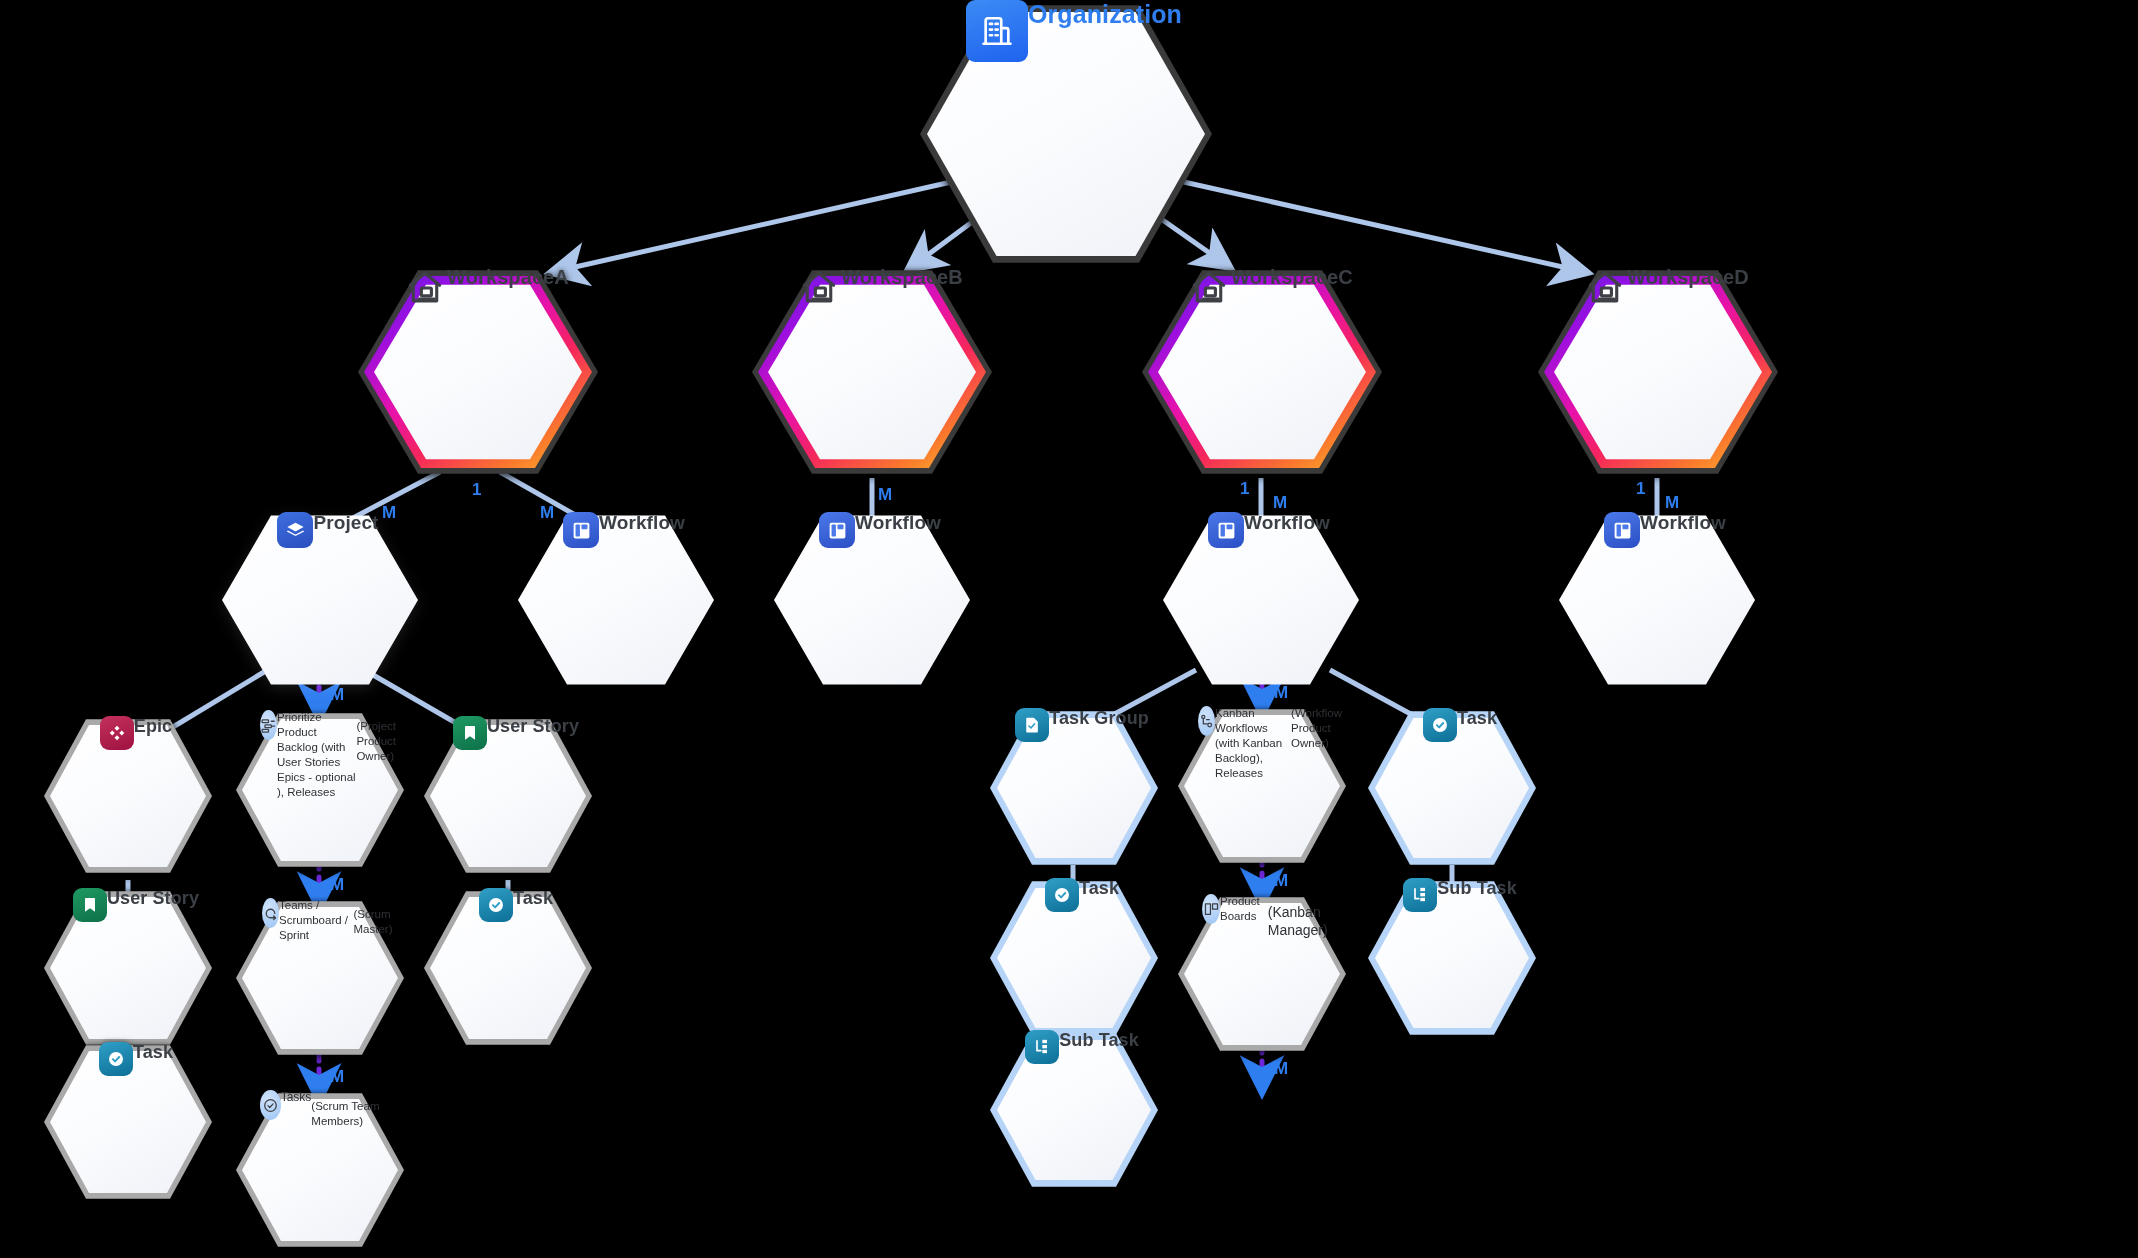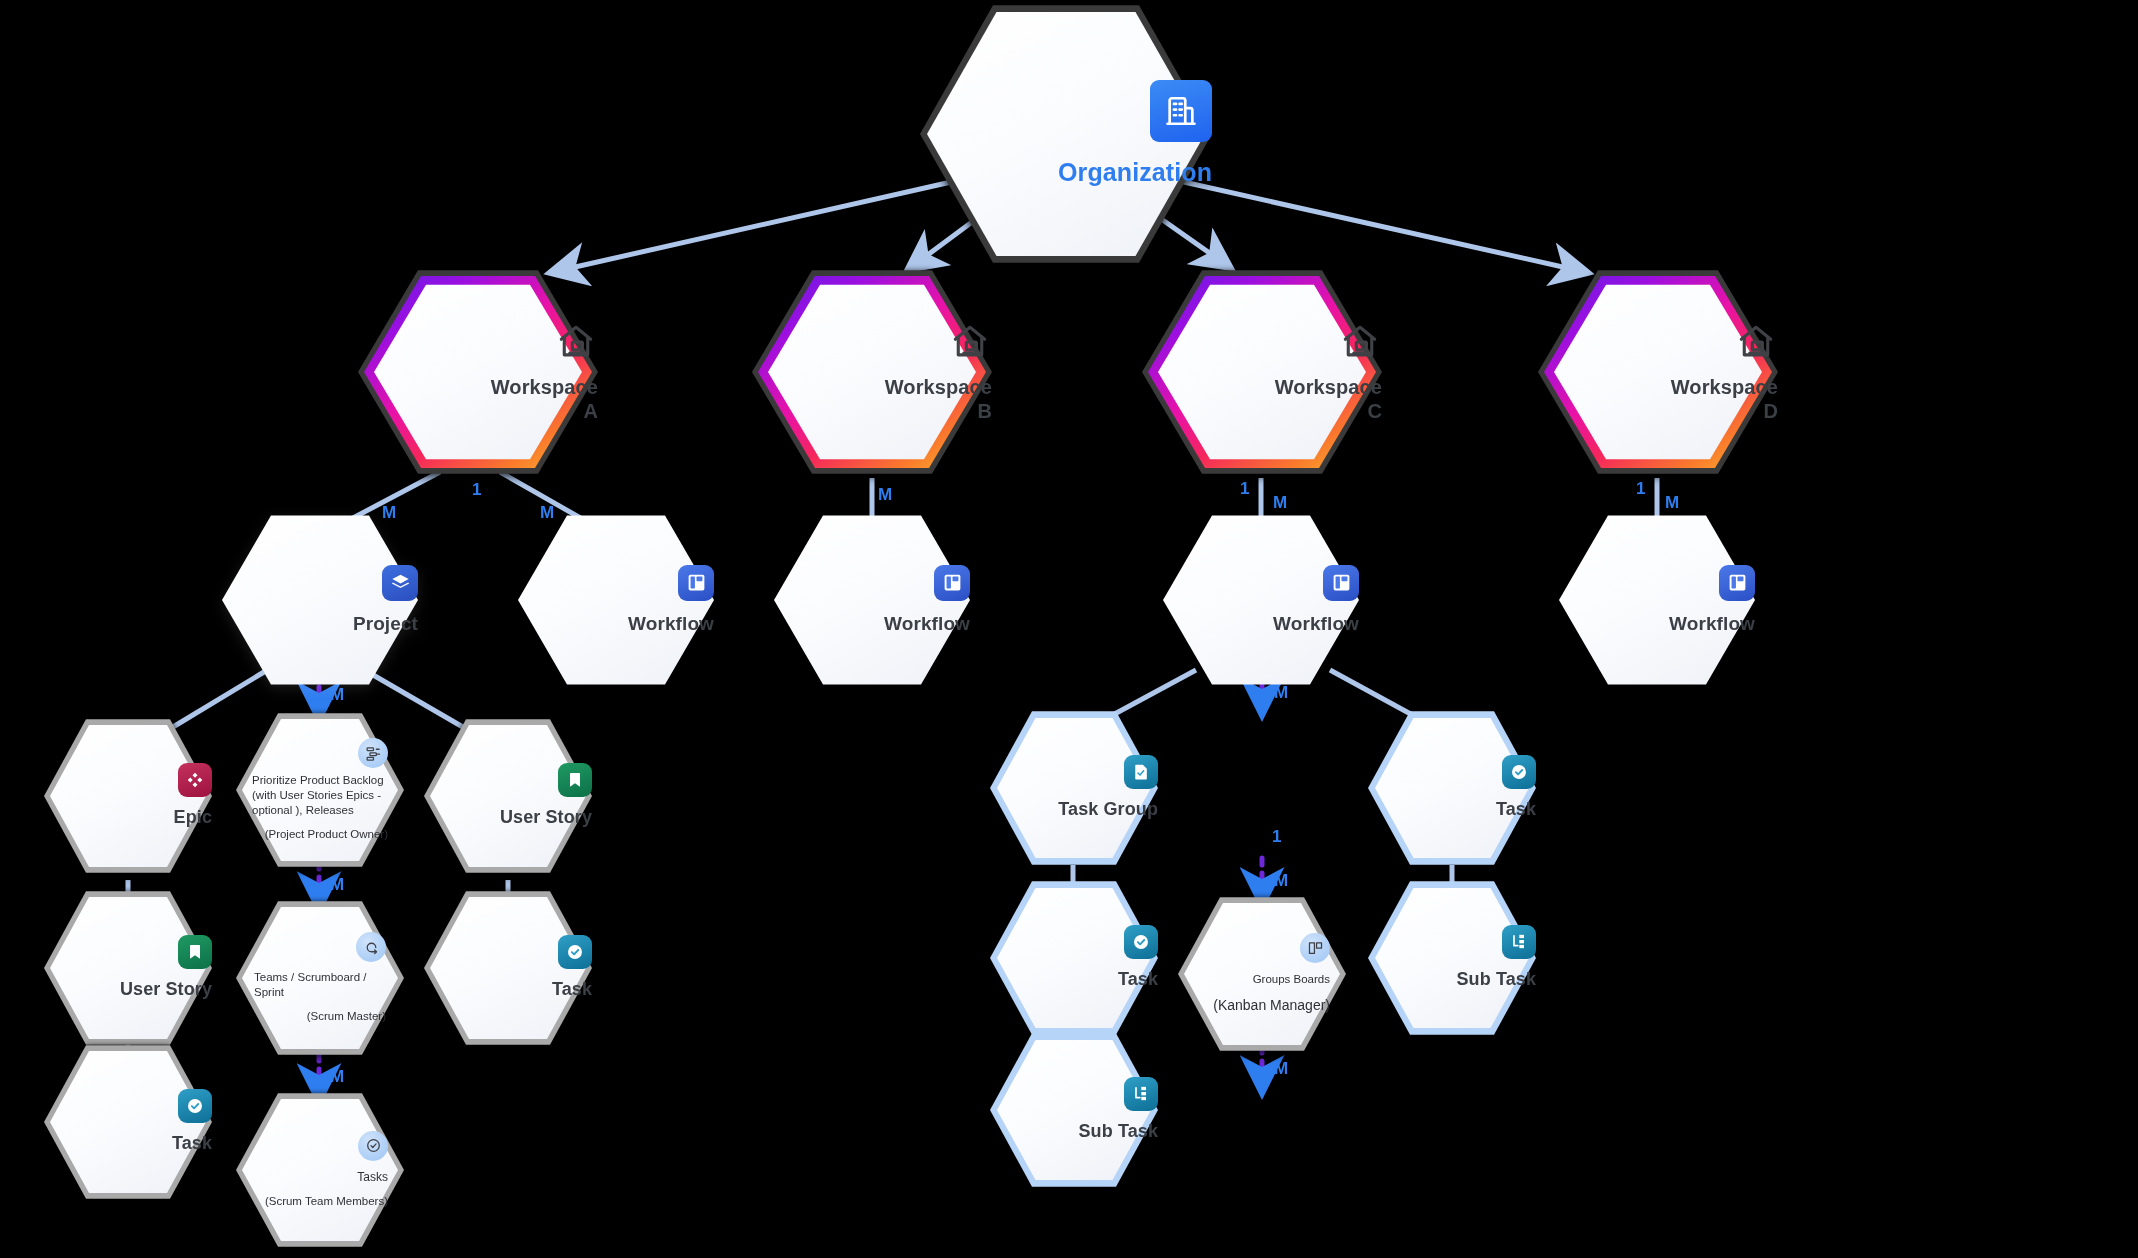--- a/index.html
+++ b/index.html
@@ -9,22 +9,22 @@
   svg#edges{position:absolute;left:0;top:0;width:2138px;height:1258px;pointer-events:none;}
 
   
   .hexwrap{position:absolute;}
   .hex{position:absolute;left:0;top:0;width:100%;height:100%;
        clip-path:polygon(25% 2%,75% 2%,100% 50%,75% 98%,25% 98%,0% 50%);}
   .hexinner{position:absolute;
        clip-path:polygon(25% 2%,75% 2%,100% 50%,75% 98%,25% 98%,0% 50%);
        background:linear-gradient(150deg,#ffffff 0%,#fbfcfe 45%,#eef1f7 100%);}
 
-  .hexlabel{position:absolute;left:0;top:0;width:100%;height:100%;
-       display:flex;flex-direction:column;align-items:flex-end;justify-content:center;
+  .hexlabel{position:absolute;left:8px;top:0;width:100%;height:100%;
+       display:flex;align-items:flex-start;justify-content:center;
        box-sizing:border-box;}
 
   .nlabel{color:#3b3f46;font-weight:700;line-height:1.18;letter-spacing:.1px;}
 
   .icon-sq{display:flex;align-items:center;justify-content:center;border-radius:9px;}
   .icon-circ{display:flex;align-items:center;justify-content:center;border-radius:50%;
        background:radial-gradient(circle at 38% 32%,#cfe3fb 0%,#a9ccf6 75%,#9cc4f4 100%);}
 
   .annot{color:#2f3136;font-weight:400;line-height:1.3;}
   .annot.sub{margin-top:9px;}
@@ -387,32 +387,48 @@
         <svg width="17" height="17" viewBox="0 0 24 24" fill="none" stroke="#3e4147" stroke-width="1.8" stroke-linecap="round" stroke-linejoin="round">
           <circle cx="12" cy="12" r="8.2"></circle>
             <path d="M8.4 12.2l2.6 2.6 4.6-5"></path>
         </svg>
       </div>
       <div class="annot" style="font-size:12px;">Tasks</div>
       <div class="annot sub" style="font-size:11.5px;">(Scrum Team Members)</div>
     </div>
   </div>
 
+  <div class="hexwrap card-shadow-dark" style="left:1178px;top:706px;width:168px;height:160px;">
+    <div class="hex" style="background:#a9a9a9;"></div>
+    <div class="hexinner" style="left:6px;top:6px;width:156px;height:148px;"></div>
+    <div class="hexlabel" style="padding:0 12px;">
+      <div class="icon-circ" style="width:30px;height:30px;margin-bottom:5px;">
+        <svg width="17" height="17" viewBox="0 0 24 24" fill="none" stroke="#3e4147" stroke-width="1.8" stroke-linecap="round" stroke-linejoin="round">
+          <circle cx="7.5" cy="5.5" r="2.2"></circle>
+            <circle cx="16.5" cy="17" r="2.6"></circle>
+          <path d="M7.5 7.7v7.8M7.5 15.5h5.5"></path>
+            <path d="M12 9.5h4"></path>
+        </svg>
+      </div>
+      <div class="annot" style="font-size:11.5px;">Kanban  Workflows (with Kanban Backlog), Releases</div>
+      <div class="annot" style="font-size:11.5px;">(Workflow Product Owner)</div>
+    </div>
+  </div>
 
   <div class="hexwrap card-shadow-dark" style="left:1178px;top:894px;width:168px;height:160px;">
     <div class="hex" style="background:#a9a9a9;"></div>
     <div class="hexinner" style="left:6px;top:6px;width:156px;height:148px;"></div>
     <div class="hexlabel" style="padding:0 16px;">
       <div class="icon-circ" style="width:30px;height:30px;margin-bottom:9px;">
         <svg width="17" height="17" viewBox="0 0 24 24" fill="none" stroke="#3e4147" stroke-width="1.8" stroke-linecap="round" stroke-linejoin="round">
           <rect x="3.5" y="4" width="7" height="15"></rect>
             <rect x="13.5" y="4" width="7" height="7.5"></rect>
         </svg>
       </div>
-      <div class="annot" style="font-size:11.5px;">Groups Boards</div>
+      <div class="annot" style="font-size:11.5px;">Product Boards</div>
       <div class="annot sub" style="font-size:14px;">(Kanban Manager)</div>
     </div>
   </div>
 
 
   <div class="hexwrap" style="left:990px;top:708px;width:168px;height:160px;">
     <div class="hex" style="background:#b6d4f7;"></div>
     <div class="hexinner" style="left:7px;top:7px;width:154px;height:146px;"></div>
     <div class="hexlabel">
       <div class="icon-sq" style="width:34px;height:34px;background:linear-gradient(160deg,#2f9fc7 0%,#0d6f96 100%);margin-bottom:10px;">

